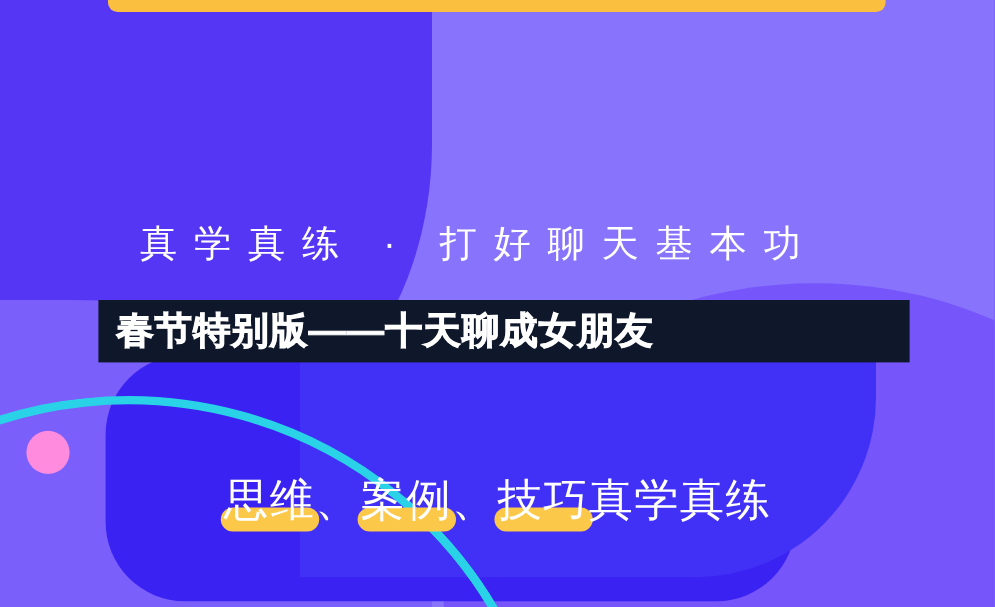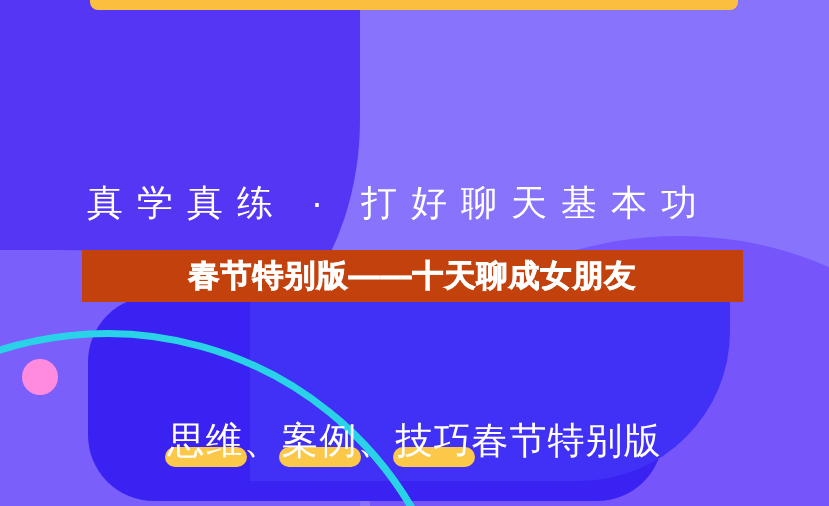--- a/index.html
+++ b/index.html
@@ -82,30 +82,30 @@
     text-align:center;color:#ffffff;
     font-size:78px;line-height:92px;
     font-weight:bold;
     letter-spacing:2px;
     font-family:"DejaVu Sans","Liberation Sans",sans-serif;
     -webkit-text-stroke:2px #ffffff;
   }
   .subtitle{
     position:absolute;left:0;top:183px;width:784px;
     text-align:center;color:#ffffff;
-    font-size:36px;line-height:40px;
+    font-size:31px;line-height:40px;
     letter-spacing:14px;
     text-indent:14px;
     font-weight:normal;
   }
   .banner{
     position:absolute;left:82px;top:250px;
     width:661px;height:52px;
-    background:#c2410c;
-    display:flex;align-items:center;justify-content:center;
+    background:#0f172a;
+    display:flex;align-items:center;justify-content:flex-start;padding-left:15px;
   }
   .banner-text{
     color:#ffffff;font-size:31px;font-weight:bold;
     letter-spacing:1px;
     white-space:nowrap;
     -webkit-text-stroke:0.8px #ffffff;
   }
   .line1{
     position:absolute;left:0;top:341px;width:829px;
     text-align:center;color:#ffffff;
@@ -123,21 +123,21 @@
   .hl{
     position:relative;display:inline-block;
     color:#ffffff;
   }
   .hl::before{
     content:"";position:absolute;
     left:-3px;right:-3px;bottom:-2px;height:20px;
     background:#fbc84a;border-radius:10px;
     z-index:-1;
   }
-  .line2wrap span{position:relative;z-index:1;margin-top:24px;}
+  .line2wrap span{position:relative;z-index:1;}
   .line2wrap .hl{z-index:0;}
 </style>
 </head>
 <body>
 
 <div id="poster">
 
   <div class="bg-left-dark"></div>
   <div class="bg-left-lower2"></div>
   <div class="bg-bottom-right"></div>
@@ -154,17 +154,17 @@
 
 
     <div class="subtitle">真学真练 · 打好聊天基本功</div>
 
     <div class="banner">
       <span class="banner-text">春节特别版——十天聊成女朋友</span>
     </div>
 
 
     <div class="line2wrap">
-      <span class="hl">思维</span><span>、</span><span class="hl">案例</span><span>、</span><span class="hl">技巧</span><span>春节特别版</span>
+      <span class="hl">思维</span><span>、</span><span class="hl">案例</span><span>、</span><span class="hl">技巧</span><span>真学真练</span>
     </div>
 
   </div>
 </div>
 
 </body></html>

